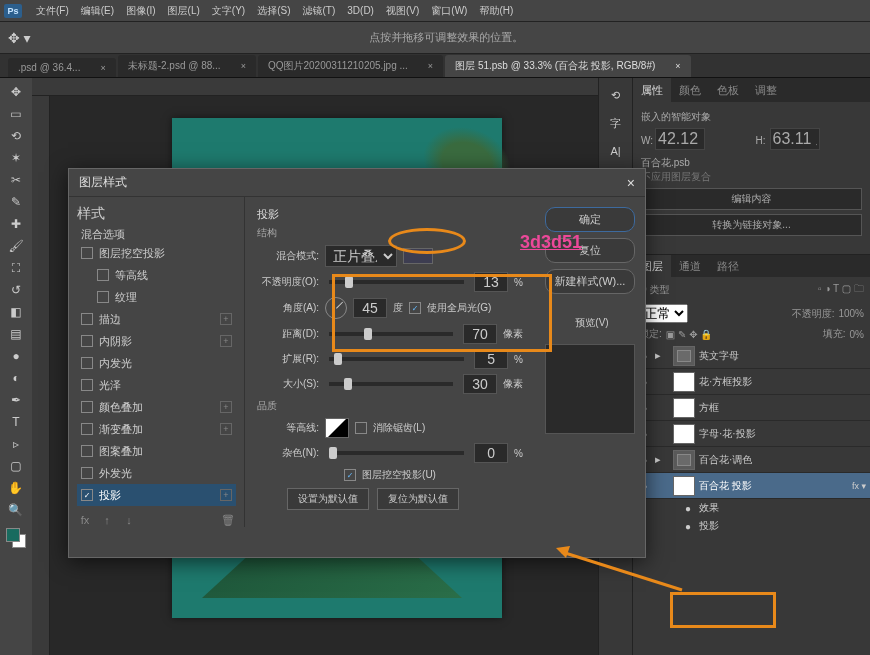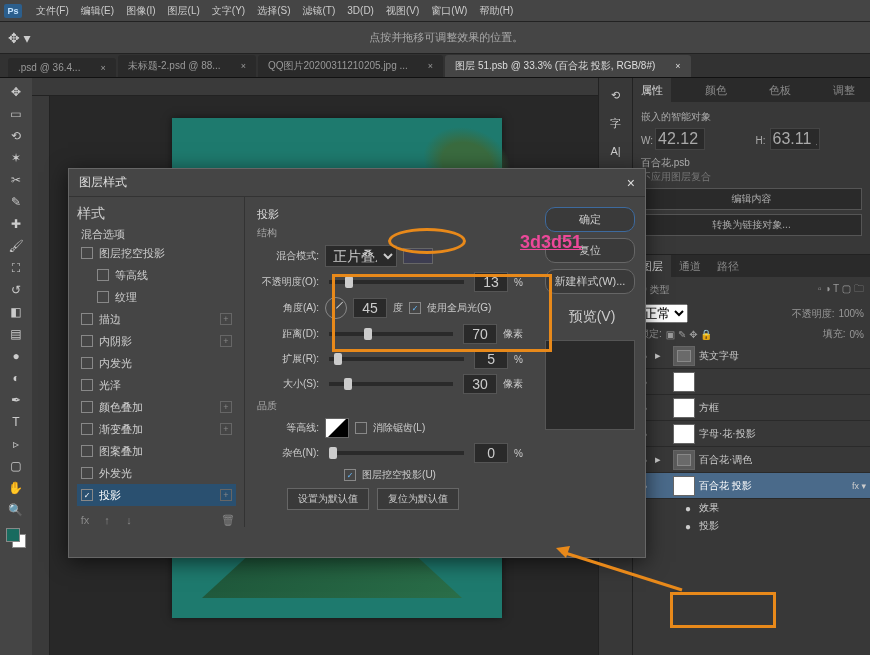--- a/index.html
+++ b/index.html
@@ -22,21 +22,21 @@
 .canvas-area { flex:1; background:#282828; position:relative; overflow:hidden; }
 .ruler-h { height:18px; background:#3a3a3a; border-bottom:1px solid #222; }
 .ruler-v { width:18px; background:#3a3a3a; border-right:1px solid #222; position:absolute; left:0; top:18px; bottom:0; }
 .canvas { position:absolute; left:140px; top:40px; width:330px; height:500px; background:#1e7a6e; box-shadow:0 0 8px rgba(0,0,0,.5); }
 .canvas .leaf1 { position:absolute; right:-10px; top:10px; width:90px; height:70px; background:radial-gradient(ellipse,#3a6b3f 40%,transparent 70%); border-radius:50%; transform:rotate(20deg); }
 .canvas .leaf2 { position:absolute; left:30px; bottom:20px; width:260px; height:120px; background:linear-gradient(135deg,#1a4528,#2d6b3f); clip-path:polygon(0 100%,50% 0,100% 100%); opacity:.8; }
 .canvas .frame { position:absolute; left:40px; top:60px; width:250px; height:120px; border:3px solid #fff; }
 .rcol { width:34px; background:#383838; border-left:1px solid #222; display:flex; flex-direction:column; align-items:center; padding-top:8px; gap:10px; }
 .rcol .ic { width:20px; height:18px; color:#ccc; font-size:11px; display:flex; align-items:center; justify-content:center; cursor:pointer; }
 .panels { width:238px; background:#383838; display:flex; flex-direction:column; border-left:1px solid #222; }
-.ptabs { display:flex; height:24px; background:#2a2a2a; align-items:center;gap:26px; }
+.ptabs { display:flex; height:24px; background:#2a2a2a; align-items:center; }
 .ptab { padding:0 8px; height:100%; display:flex; align-items:center; font-size:11px; color:#888; cursor:pointer; }
 .ptab.act { background:#383838; color:#ddd; }
 .propbody { padding:8px; font-size:10px; color:#aaa; }
 .propbody .row { display:flex; gap:8px; margin:4px 0; }
 .propbody .fld { flex:1; }
 .propbody .lbl { display:inline-block; width:14px; }
 .propbody input { background:#2a2a2a; border:1px solid #444; color:#aaa; width:50px; font-size:16px; padding:1px 2px; }
 .propbody input[disabled] { color:#666; }
 .propbody .btnw { display:block; width:100%; background:#2a2a2a; border:1px solid #555; color:#aaa; padding:3px; margin:4px 0; font-size:10px; cursor:pointer; }
 .layerpanel { flex:1; display:flex; flex-direction:column; border-top:1px solid #222; margin-top:6px; }
@@ -84,21 +84,21 @@
 .dlg-mid .angle { width:22px; height:22px; border:1px solid #888; border-radius:50%; position:relative; }
 .dlg-mid .angle::after { content:""; position:absolute; left:50%; top:50%; width:9px; height:1px; background:#ccc; transform-origin:0 0; transform:rotate(-45deg); }
 .dlg-mid .chk { width:12px; height:12px; border:1px solid #888; display:flex; align-items:center; justify-content:center; font-size:8px; }
 .dlg-mid .chk.on::after { content:"✓"; color:#6bf; }
 .dlg-mid .contour { width:24px; height:20px; background:linear-gradient(135deg,#fff 48%,#000 52%); border:1px solid #666; }
 .dlg-mid .btns2 { display:flex; gap:8px; margin-top:6px; margin-left:30px; }
 .dlg-mid .btns2 button { background:#3a3a3a; border:1px solid #666; color:#ccc; font-size:10px; padding:3px 10px; cursor:pointer; }
 .dlg-right { width:110px; padding:10px 8px; display:flex; flex-direction:column; gap:6px; align-items:center; }
 .dlg-right button { width:90px; padding:4px; background:#3a3a3a; border:1px solid #666; color:#ccc; font-size:11px; border-radius:10px; cursor:pointer; }
 .dlg-right button.primary { border-color:#3d6a9e; }
-.dlg-right .pcb { display:flex; align-items:center; gap:4px; font-size:14px; margin-top:8px; }
+.dlg-right .pcb { display:flex; align-items:center; gap:4px; font-size:10px; margin-top:16px; }
 .dlg-right .preview { width:90px; height:90px; background:#2a2a2a; border:1px solid #555; margin-top:8px; }
 
 
 .ann-ellipse { position:absolute; border:3px solid #e8891a; border-radius:50%; pointer-events:none; z-index:200; }
 .ann-box { position:absolute; border:3px solid #e8891a; pointer-events:none; z-index:200; }
 .ann-text { position:absolute; color:#ec4899; font-size:18px; font-weight:bold; z-index:200; pointer-events:none;text-decoration:underline; }
 .ann-arrow { position:absolute; z-index:200; pointer-events:none; }
 </style>
 </head>
 <body>
@@ -232,20 +232,21 @@
           <div class="layer">
             <span class="eye">●</span>
             <span class="ind">▸</span>
             <div class="thumb folder"></div>
             <span class="nm">英文字母</span>
           </div>
           <div class="layer">
             <span class="eye">●</span>
             <span class="ind"></span>
             <div class="thumb "></div>
+            <span class="nm">花·方框投影</span>
           </div>
           <div class="layer">
             <span class="eye">●</span>
             <span class="ind"></span>
             <div class="thumb "></div>
             <span class="nm">方框</span>
           </div>
           <div class="layer">
             <span class="eye">●</span>
             <span class="ind"></span>

